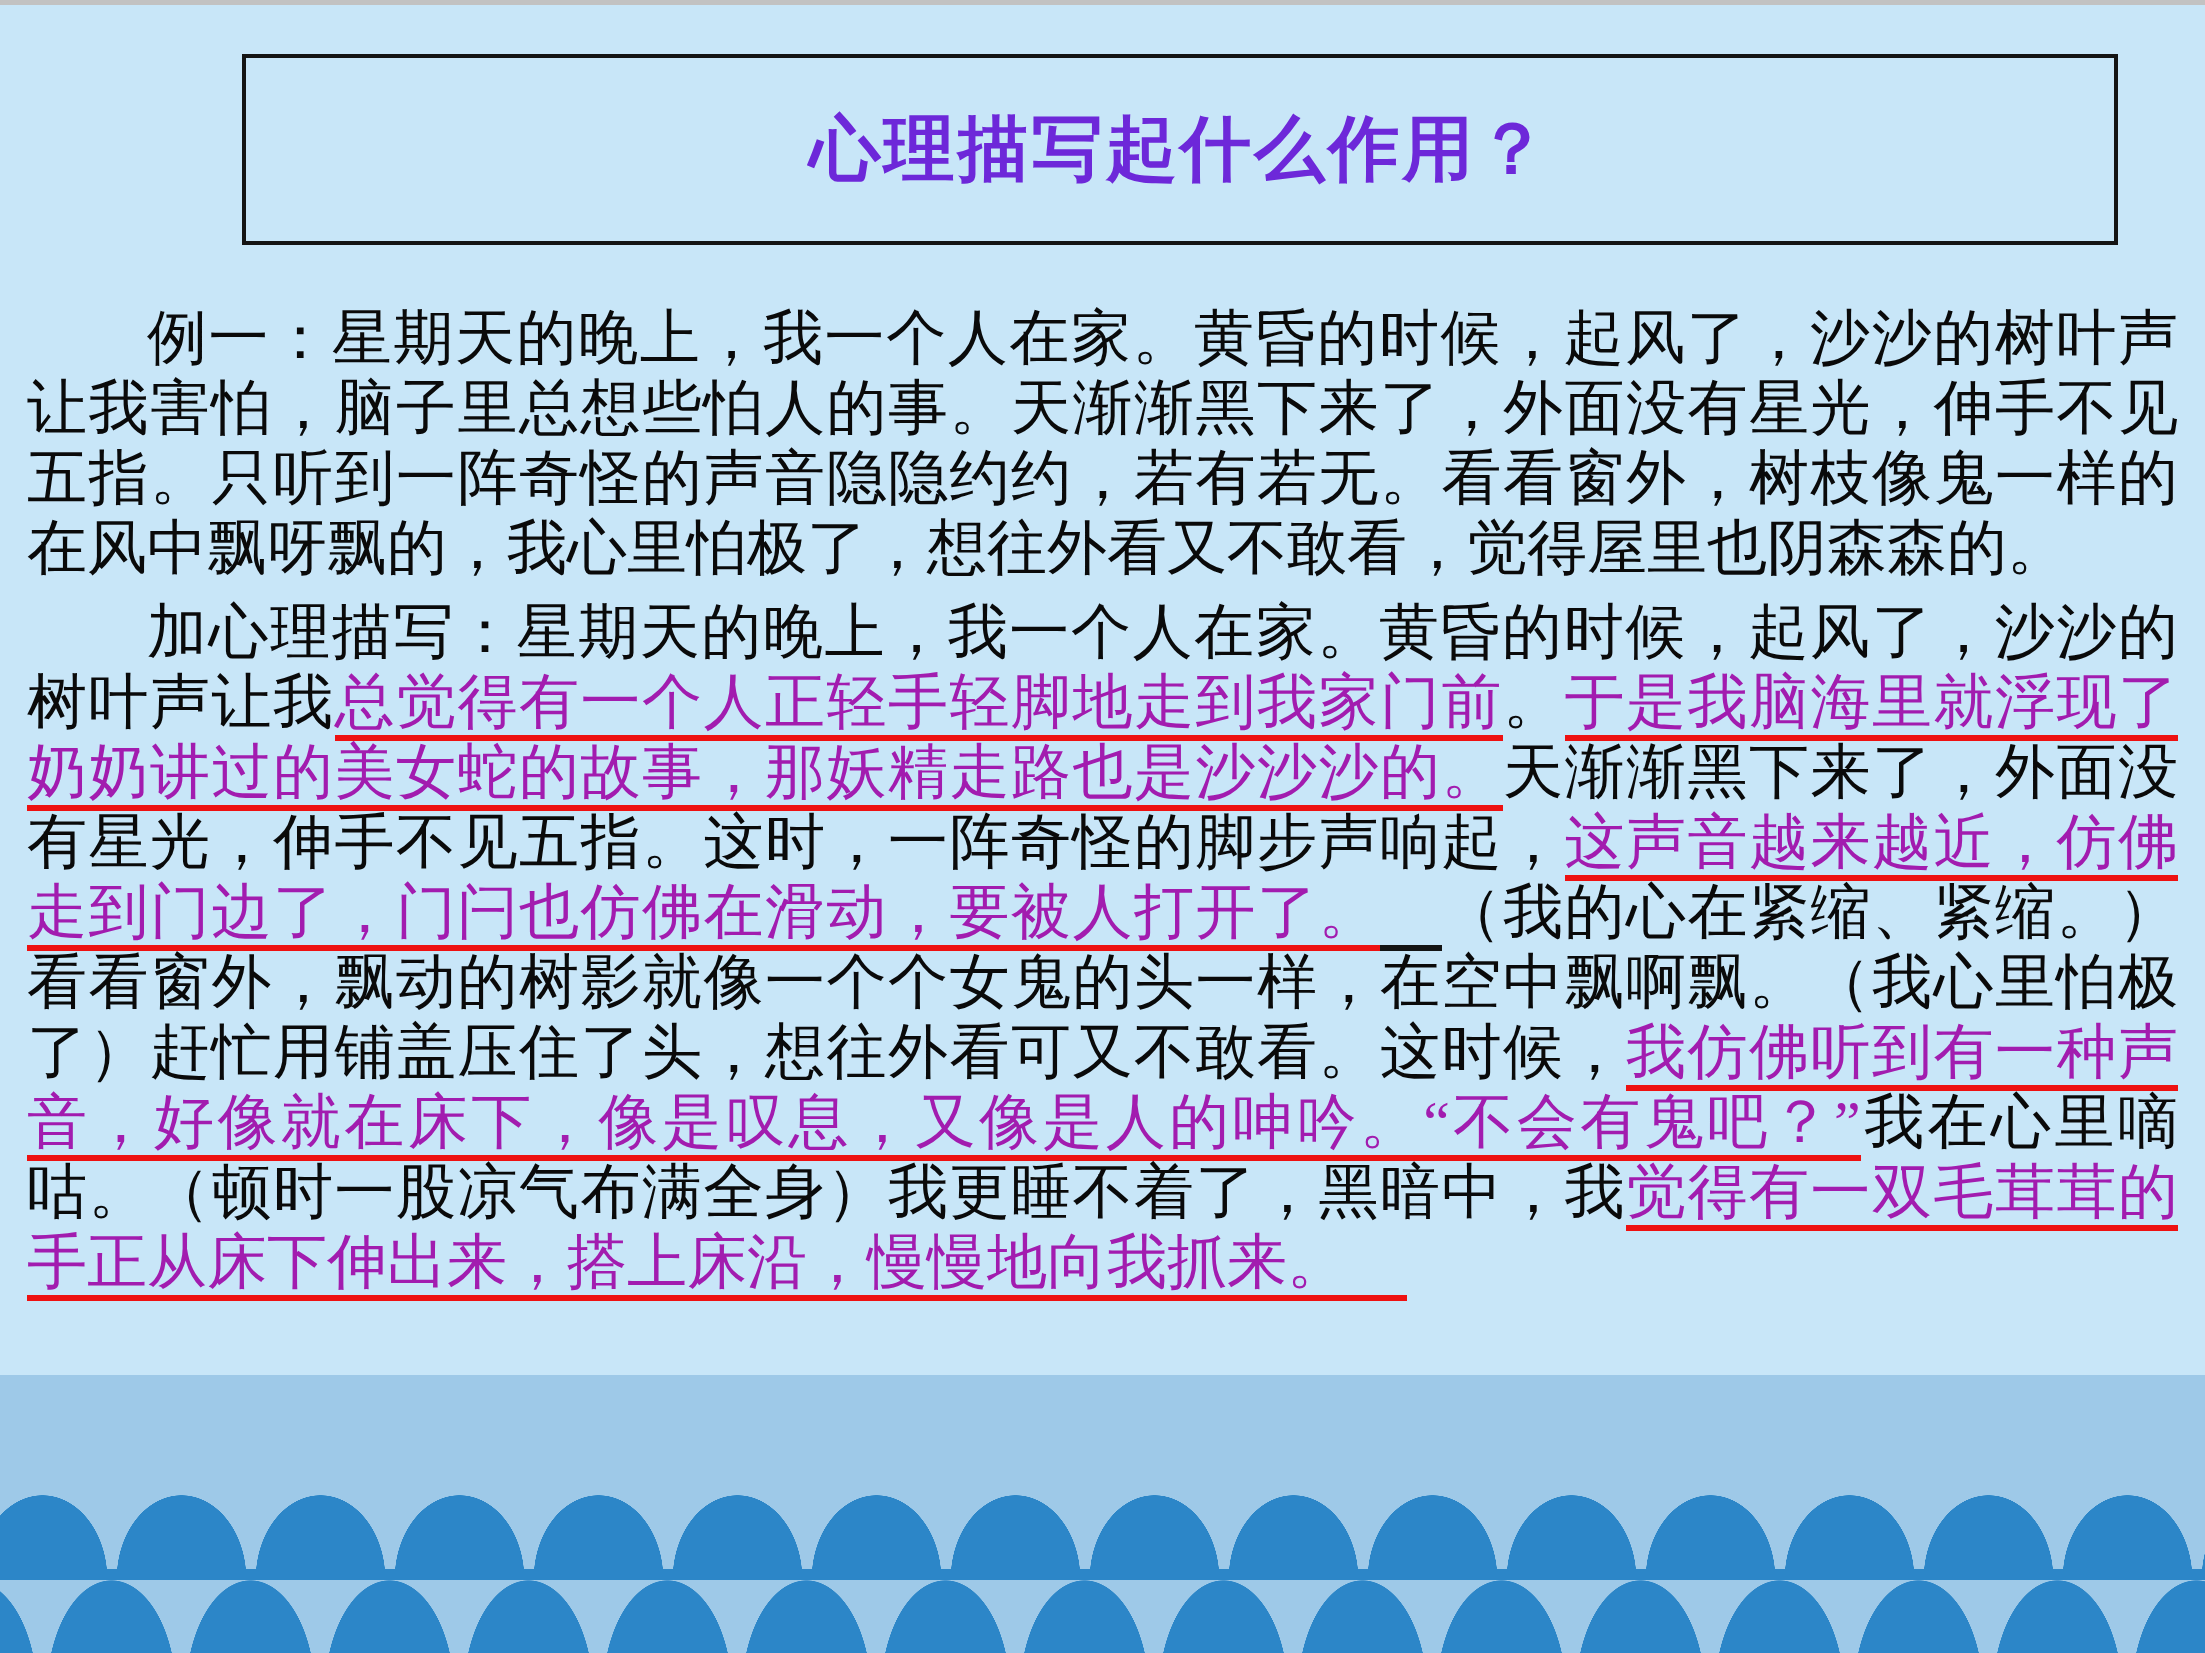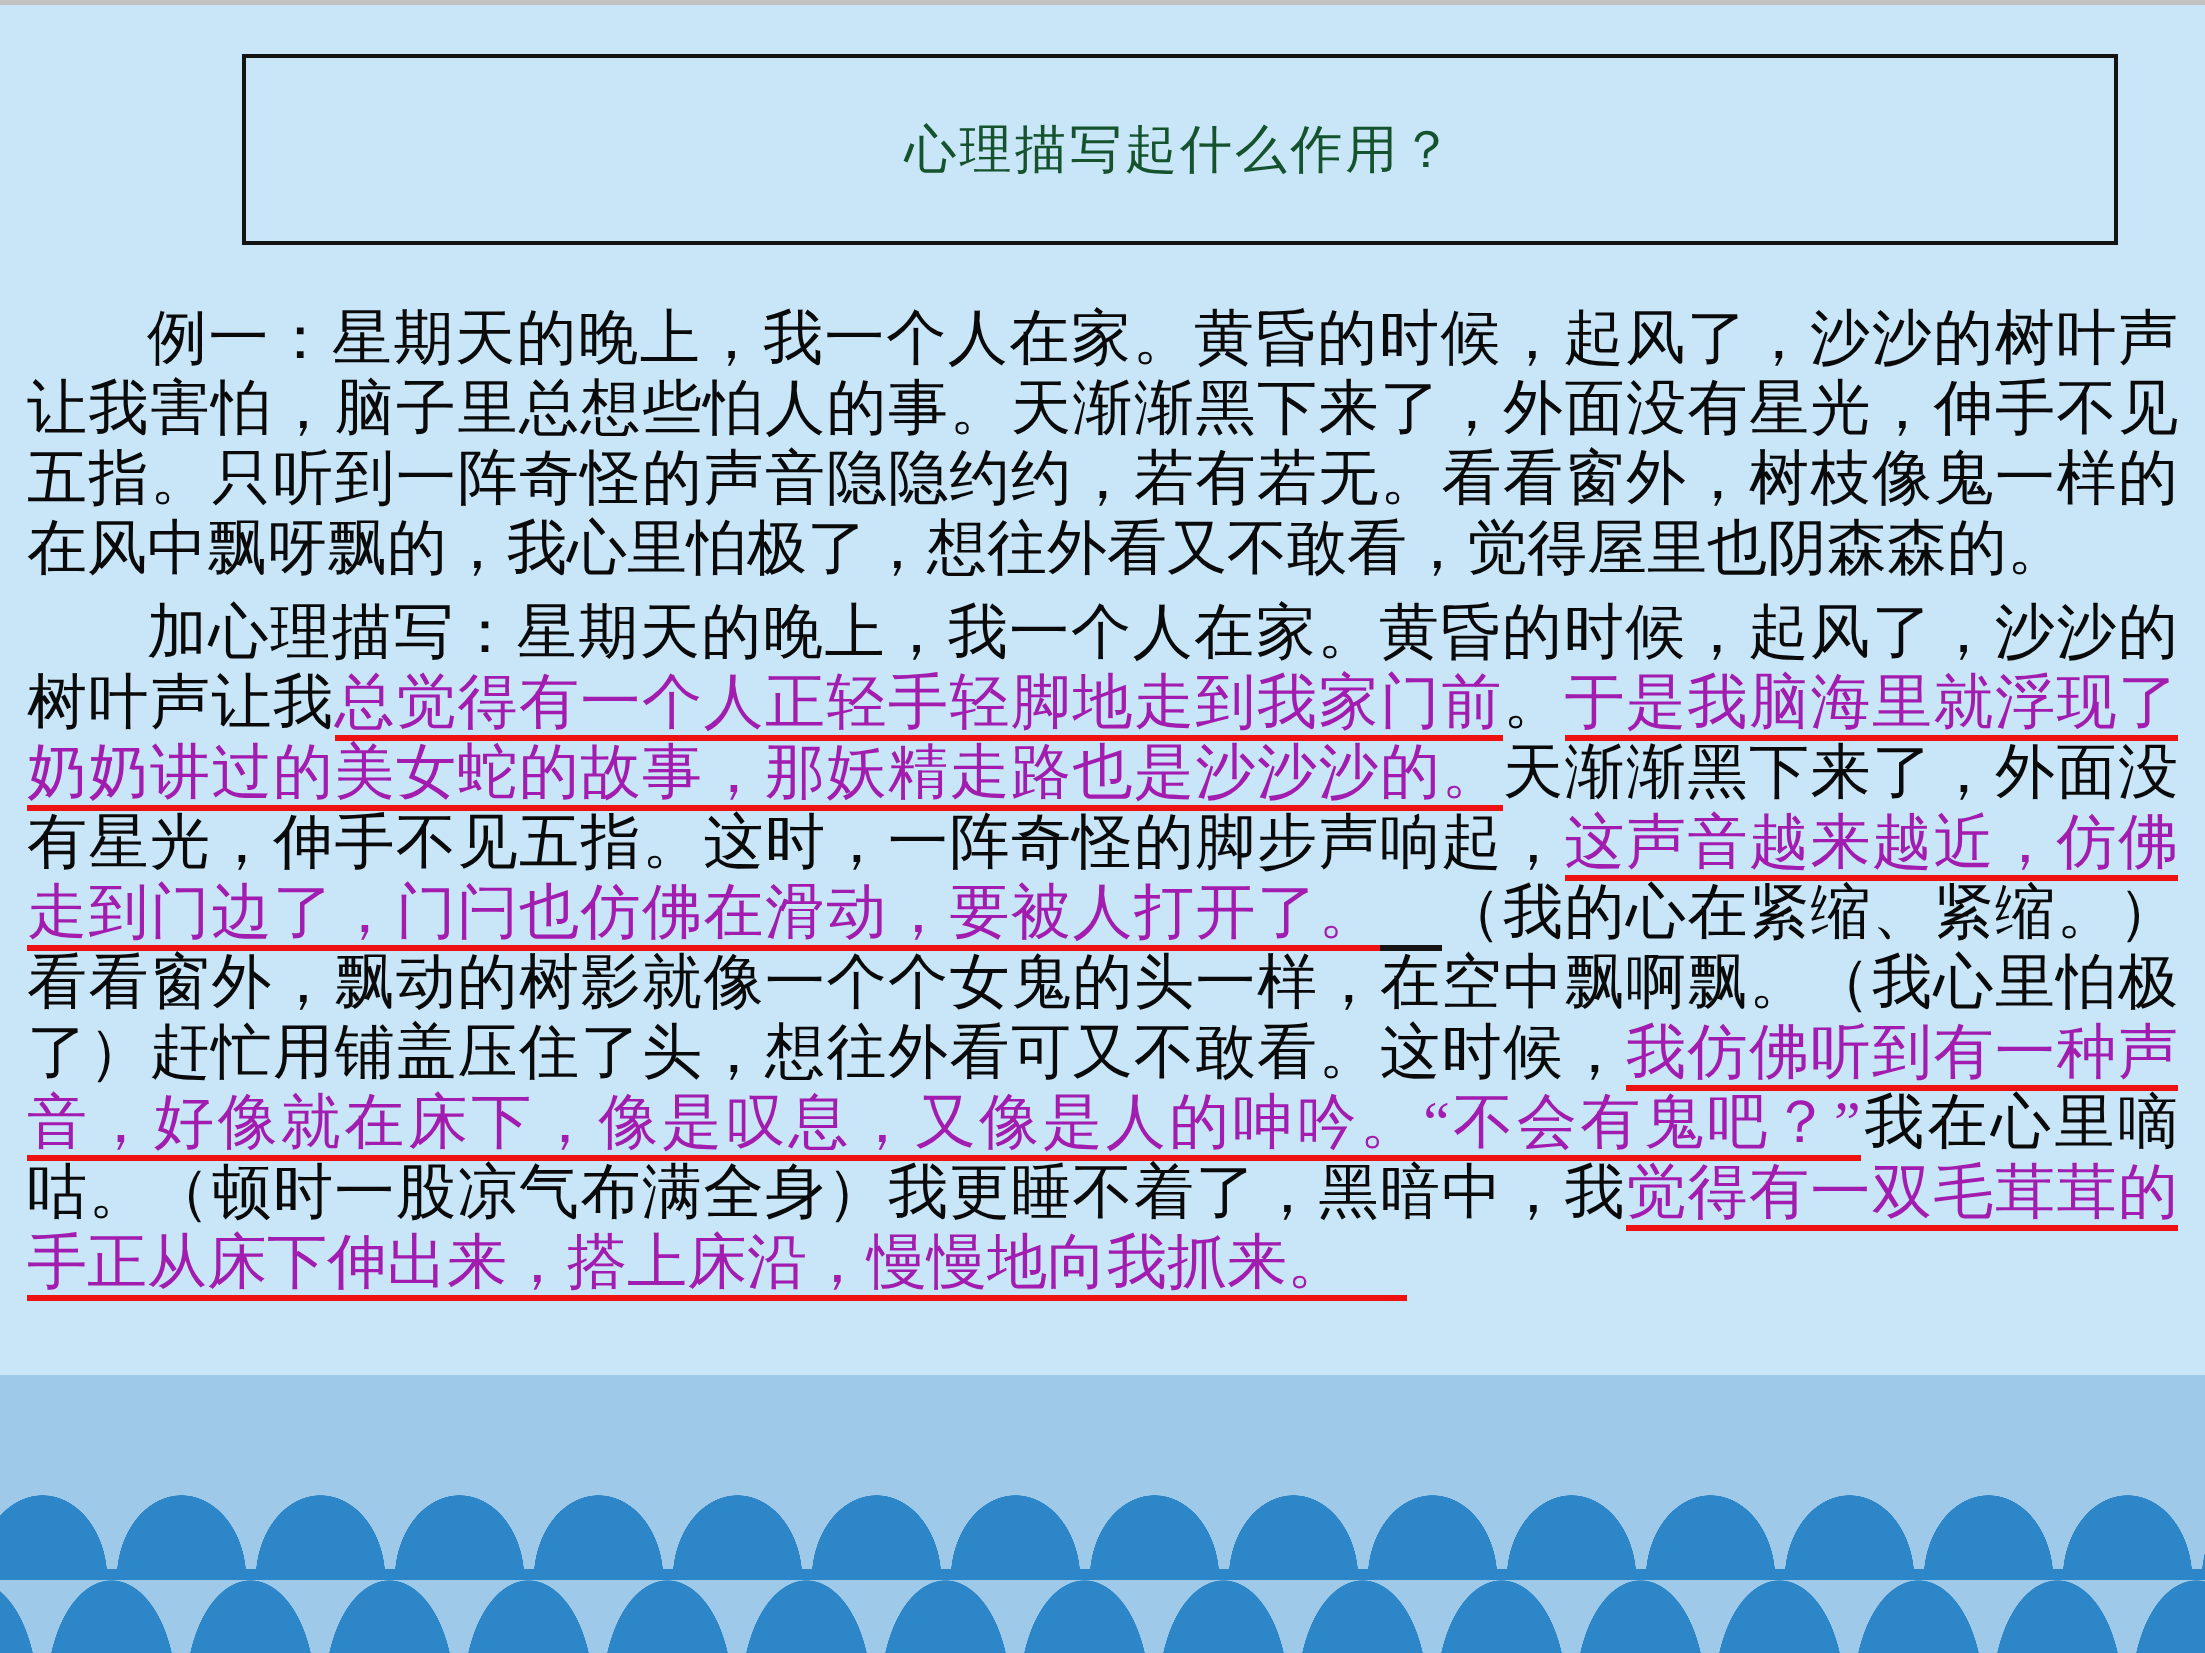--- a/index.html
+++ b/index.html
@@ -26,23 +26,23 @@
     top: 54px;
     width: 1876px;
     height: 191px;
     border: 4.6px solid #141414;
     box-sizing: border-box;
     display: flex;
     align-items: center;
     justify-content: center;
   }
   .title-text {
-    font-size: 52px;
-    font-weight: 400;
-    color: #14532d;
+    font-size: 71px;
+    font-weight: 700;
+    color: #6d28d9;
     letter-spacing: 3.1px;
     white-space: nowrap;
   }
   .body-text {
     position: absolute;
     top: 303px;
     left: 0;
     width: 2205px;
     padding: 0 27px;
     box-sizing: border-box;

